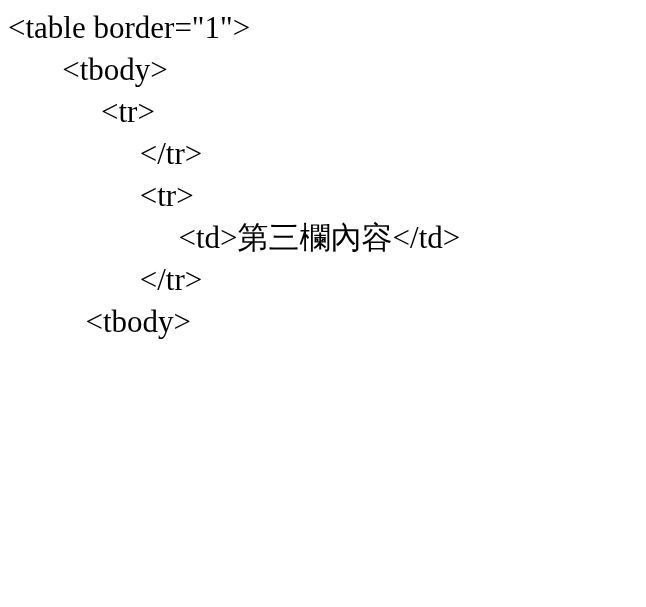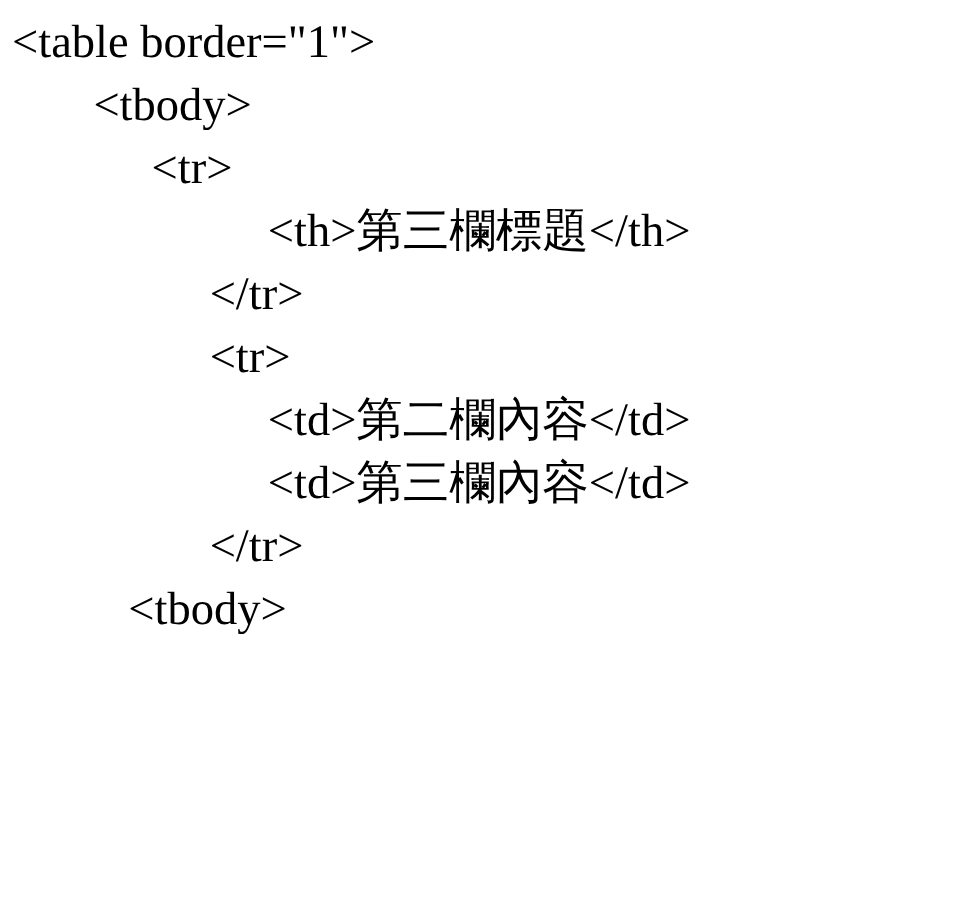--- a/index.html
+++ b/index.html
@@ -27,20 +27,18 @@
     height: 42px;
   }
 </style>
 </head>
 <body>
 
 <div class="code">
   <div class="line">&lt;table border="1"&gt;</div>
   <div class="line">       &lt;tbody&gt;</div>
   <div class="line">            &lt;tr&gt;</div>
-  <div class="line">                      &lt;th&gt;第三欄標題&lt;/th&gt;</div>
   <div class="line">                 &lt;/tr&gt;</div>
   <div class="line">                 &lt;tr&gt;</div>
-  <div class="line">                      &lt;td&gt;第二欄內容&lt;/td&gt;</div>
   <div class="line">                      &lt;td&gt;第三欄內容&lt;/td&gt;</div>
   <div class="line">                 &lt;/tr&gt;</div>
   <div class="line">          &lt;tbody&gt;</div>
 </div>
 
 </body></html>

